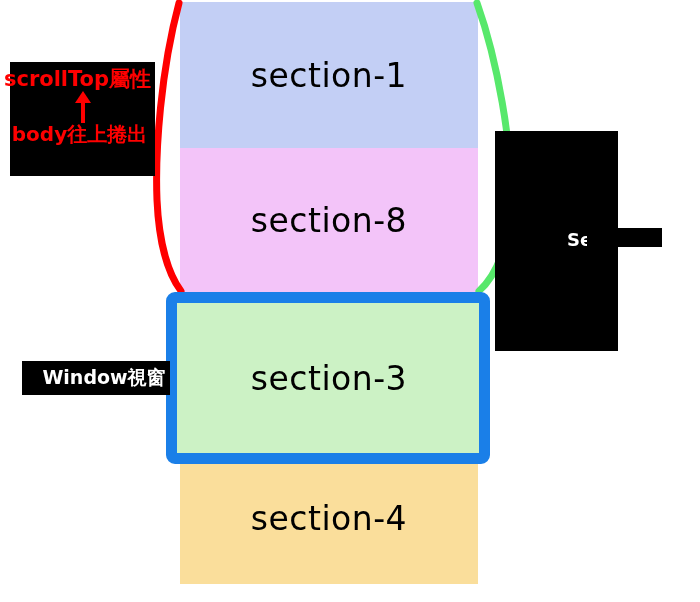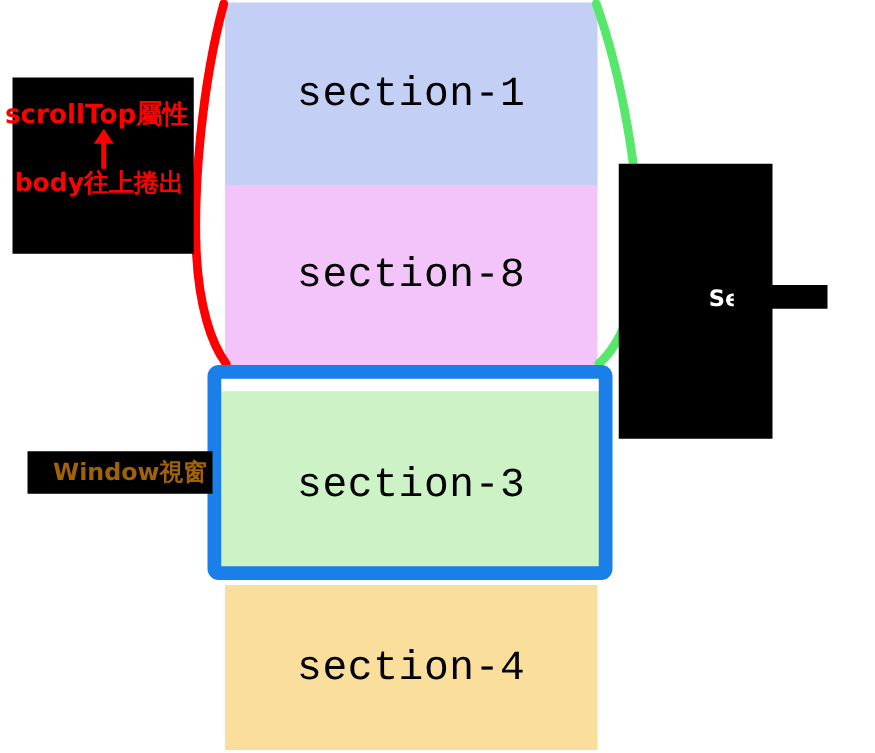--- a/index.html
+++ b/index.html
@@ -23,40 +23,39 @@
     position: absolute;
     left: 180px;
     width: 298px;
     display: flex;
     align-items: center;
     justify-content: center;
     color: #000000;
     font-size: 33px;
     letter-spacing: 0.5px;
     box-sizing: border-box;
-    font-family: Liberation Mono, monospace;
   }
   #section-1 { top: 2px;   height: 146px; background: #c3cff5; }
   #section-2 { top: 148px; height: 145px; background: #f3c4f9; }
-  #section-4 { top: 468px; height: 132px; background: #fade9b; }
+  #section-4 { top: 452px; height: 132px; background: #fade9b; }
 
   
   #viewport-frame {
     position: absolute;
     left: 166px;
     top: 292px;
     width: 324px;
     height: 172px;
     border: 11px solid #1a7fe8;
     border-radius: 9px;
     box-sizing: border-box;
     background: transparent;
   }
   #section-3 {
-    top: 313px;
+    top: 303px;
     height: 150px;
     left: 177px;
     width: 304px;
     background: #ccf2c5;
   }
 
   
   .brace {
     position: absolute;
     top: 0;
@@ -69,22 +68,22 @@
   .callout {
     position: absolute;
     background: #000000;
     box-sizing: border-box;
   }
 
   #scrolltop-callout {
     left: 10px;
     top: 62px;
     width: 145px;
-    height: 141px;
-    padding-top: 18px;
+    height: 114px;
+    padding-top: 6px;
   }
   .callout-line {
     color: #ff0000;
     font-weight: bold;
     text-align: center;
     line-height: 1.05;
     white-space: nowrap;
   }
   #scrolltop-title {
     font-size: 21px;
@@ -105,21 +104,21 @@
   #window-callout {
     left: 22px;
     top: 361px;
     width: 148px;
     height: 34px;
     display: flex;
     align-items: center;
     justify-content: center;
   }
   #window-label {
-    color: #a16207;
+    color: #ffffff;
     font-weight: bold;
     font-size: 19px;
     white-space: nowrap;
     margin-left: 16px;
   }
 
   
   #body-callout {
     left: 495px;
     top: 131px;

